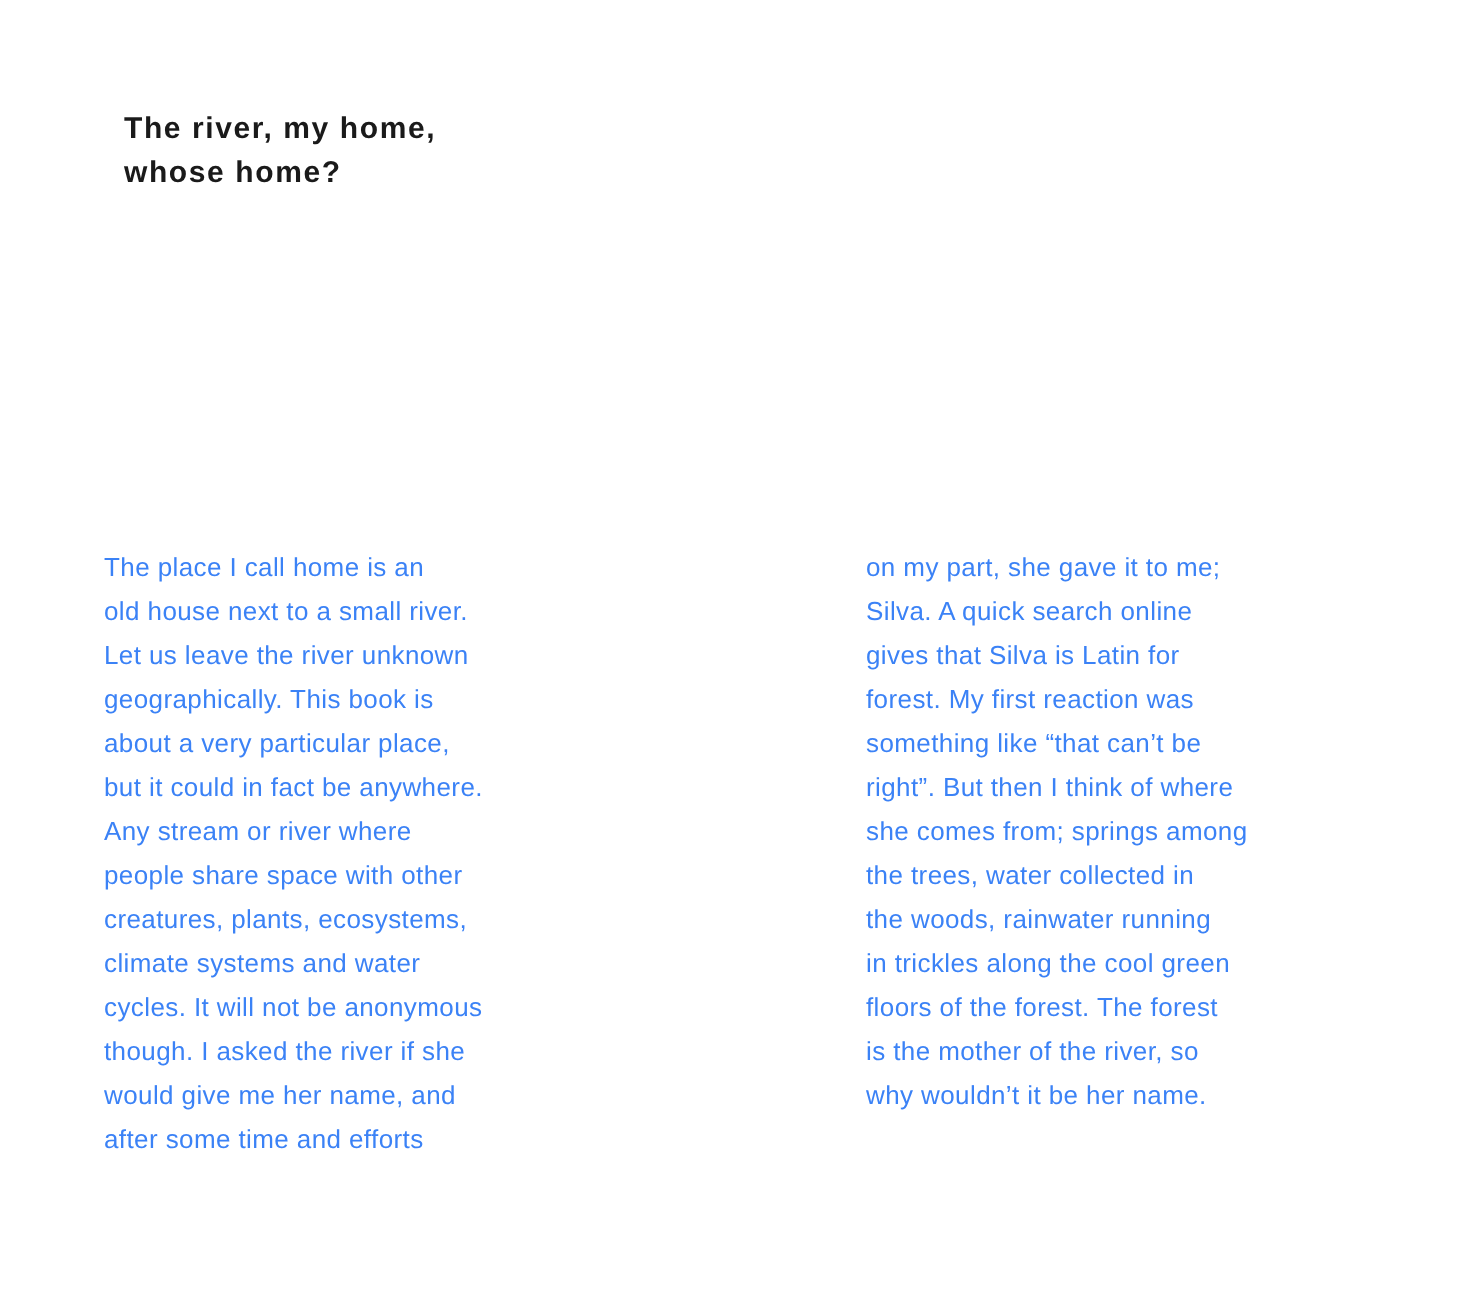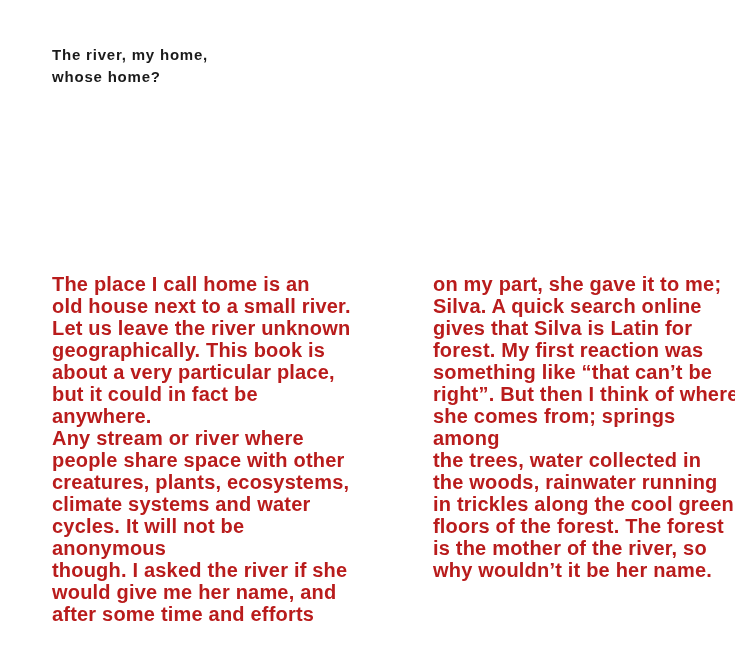--- a/index.html
+++ b/index.html
@@ -13,38 +13,38 @@
     height: 647px;
     background: #ffffff;
     overflow: hidden;
     font-family: "Liberation Sans", "DejaVu Sans", sans-serif;
     color: #1a1a1a;
   }
   .title {
     position: absolute;
     left: 52px;
     top: 44px;
-    margin: 0;
+    margin: 10px;
     font-size: 15px;
     font-weight: 700;
     line-height: 22px;
     letter-spacing: 0.8px;
     white-space: pre-line;
     color: #1a1a1a;
   }
   .col {
     position: absolute;
     top: 273px;
     width: 310px;
-    font-size: 20px;
-    font-weight: 700;
+    font-size: 13px;
+    font-weight: 400;
     line-height: 22px;
     letter-spacing: 0.2px;
     white-space: pre-line;
-    color: #b91c1c;
+    color: #3b82f6;
   }
   .col-left  { left: 52px; }
   .col-right { left: 433px; }
 </style>
 </head>
 <body>
 
 <div class="page">
   <h1 class="title">The river, my home,
 whose home?</h1>

